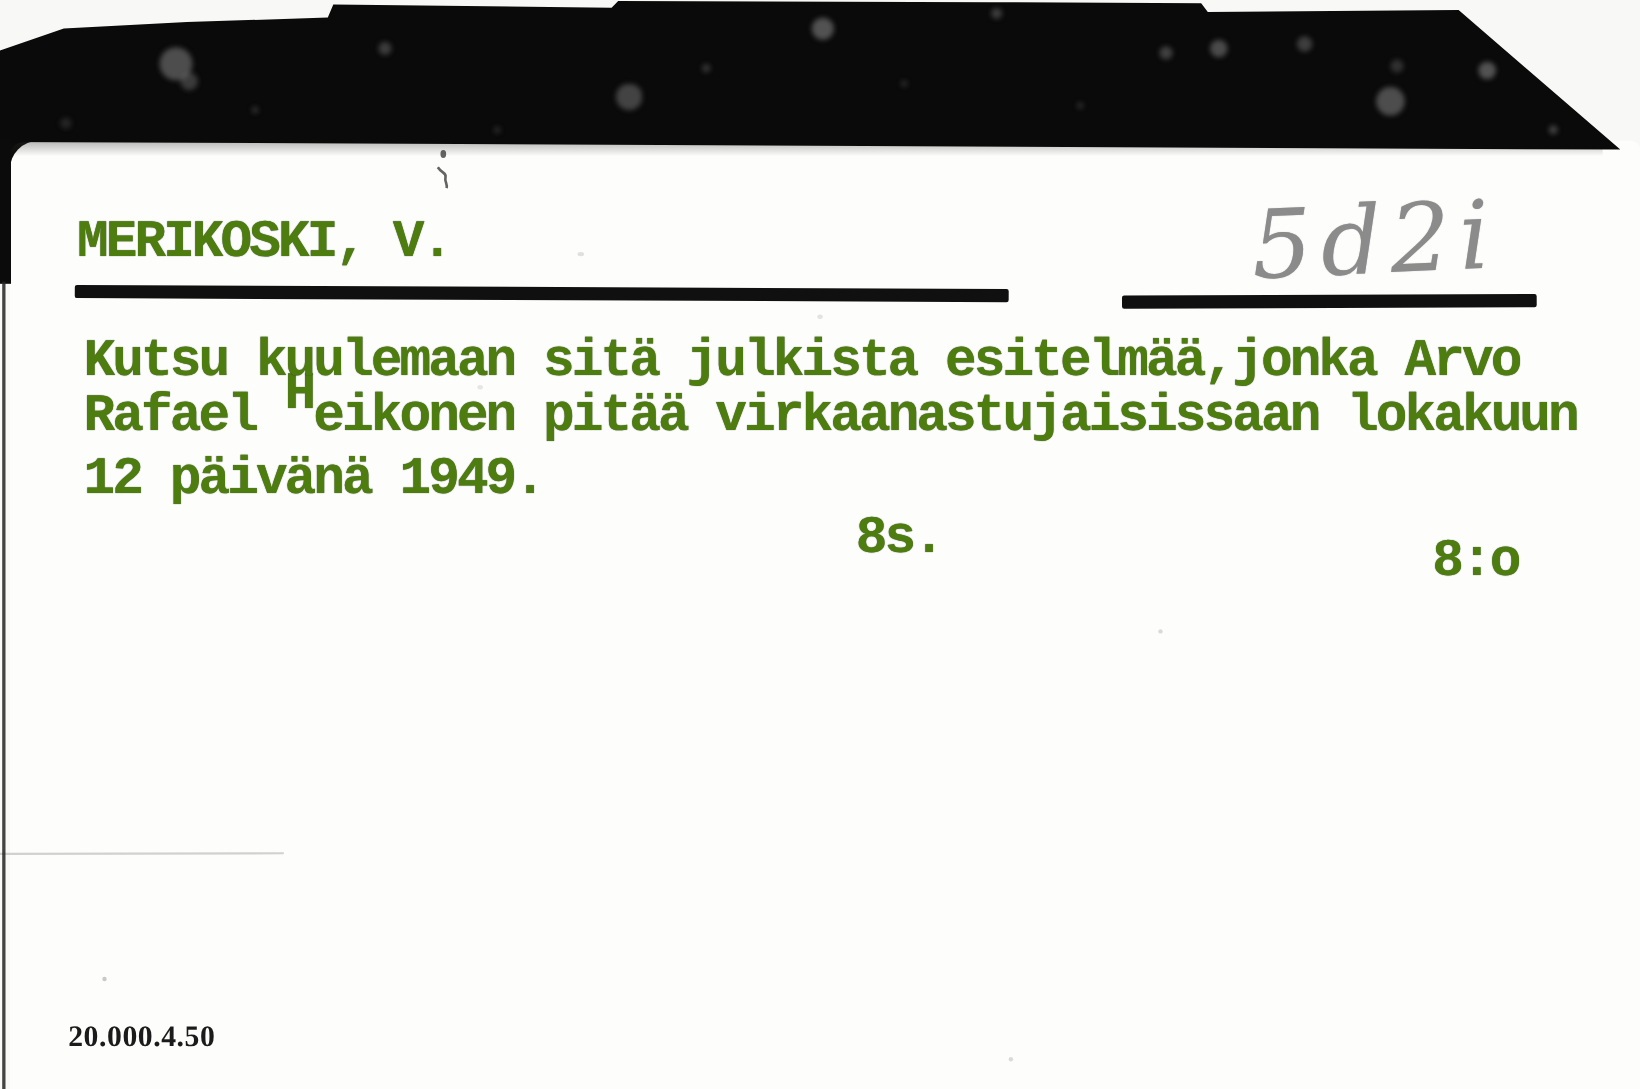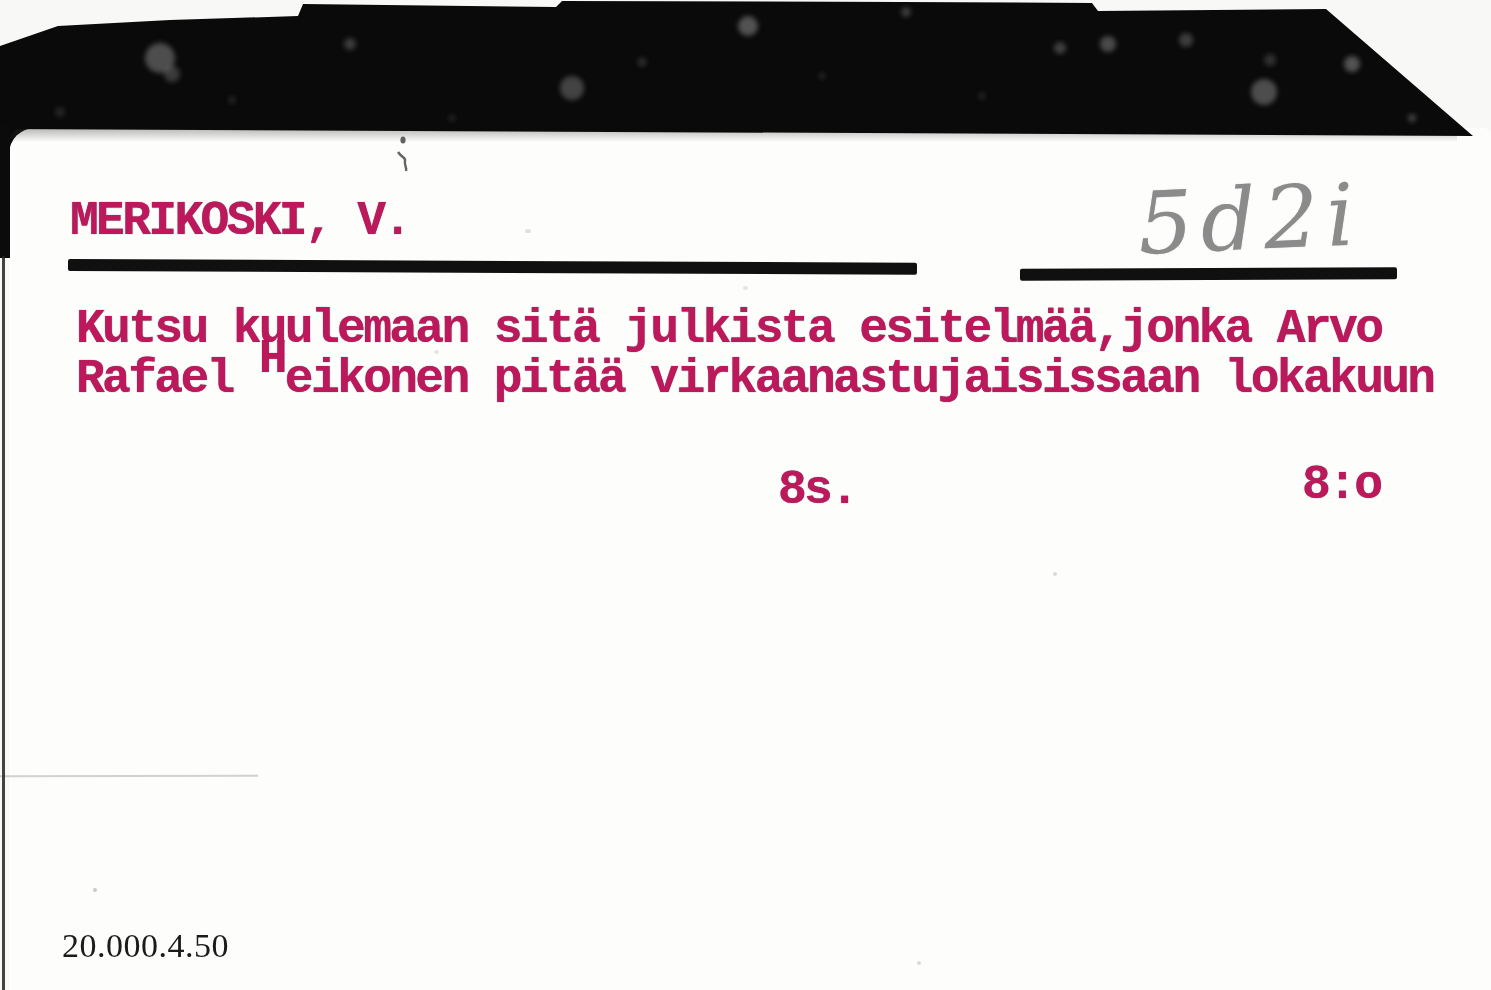--- a/index.html
+++ b/index.html
@@ -31,31 +31,31 @@
   }
   
   .typeline{
     position:absolute;
     font-family:"Liberation Mono",monospace;
     font-weight:bold;
     font-size:48px;
     letter-spacing:-2.7px;
     line-height:1;
     white-space:pre;
-    color:#be185d;
+    color:#4d7c0f;
     text-shadow:0 0 1px rgba(25,25,25,.75);
     z-index:3;
   }
   .heading{left:70px;top:197px;}
   .l1{left:76px;top:305px;}
   .l2{left:76px;top:355px;}
   .l3{left:76px;top:412px;}
   .l4{left:72px;top:464px;}
   .pages{left:778px;top:466px;font-family:Liberation Mono, monospace;}
-  .format{left:1302px;top:461px;}
+  .format{left:1302px;top:487px;}
   .raised{display:inline-block;transform:translateY(-20px);}
   
   .rule{position:absolute;background:#101010;z-index:3;border-radius:2px;}
   .rule-left{left:68px;top:259px;width:849px;height:12px;transform:rotate(.25deg);transform-origin:left center;}
   .rule-right{left:1020px;top:268px;width:377px;height:12px;transform:rotate(-.2deg);}
   
   .classification{
     position:absolute;left:1138px;top:176px;
     font-family:"DejaVu Serif",serif;
     font-style:italic;font-weight:400;
@@ -63,21 +63,21 @@
     letter-spacing:8px;
     color:#8b8b8b;
     transform:rotate(-2.5deg);
     text-shadow:0 0 1px rgba(140,140,140,.6);
     z-index:3;white-space:pre;
   }
   
   .print-code{
     position:absolute;left:62px;top:929px;
     font-family:"Liberation Serif",serif;
-    font-weight:normal;font-size:34px;line-height:1;
+    font-weight:bold;font-size:27px;line-height:1;
     letter-spacing:.5px;color:#1b1b1b;z-index:3;
   }
   .stray{position:absolute;left:392px;top:132px;z-index:3;}
   .crease{position:absolute;left:0;top:775px;width:258px;height:2px;background:rgba(120,120,120,.33);transform:rotate(-.15deg);z-index:3;}
   .dust{position:absolute;border-radius:50%;background:#8a8a8a;z-index:3;}
   .d1{left:93px;top:888px;width:4px;height:4px;opacity:.45;}
   .d2{left:525px;top:229px;width:6px;height:4px;opacity:.25;}
   .d3{left:1053px;top:572px;width:4px;height:4px;opacity:.3;}
   .d4{left:917px;top:961px;width:4px;height:4px;opacity:.3;}
   .d5{left:434px;top:350px;width:5px;height:4px;opacity:.2;}
@@ -94,20 +94,21 @@
   <div class="band-shadow"></div>
 
   <div class="typeline heading">MERIKOSKI, V.</div>
   <div class="rule rule-left"></div>
   <div class="rule rule-right"></div>
 
   <div class="classification">5d2i</div>
 
   <div class="typeline l2"><span>Rafael </span><span class="raised">H</span><span>eikonen pitää virkaanastujaisissaan lokakuun</span></div>
   <div class="typeline l1">Kutsu kuulemaan sitä julkista esitelmää,jonka Arvo</div>
+  <div class="typeline l3">12 päivänä 1949.</div>
   <div class="typeline pages">8s.</div>
   <div class="typeline format">8:o</div>
 
   <div class="print-code">20.000.4.50</div>
 
   <svg class="stray" width="26" height="42" viewBox="0 0 26 42">
     <ellipse cx="11" cy="8" rx="2.6" ry="3.6" fill="#3d3d3d" opacity=".8"></ellipse>
     <path d="M6,20 C10,26 14,25 13,29 C12,33 15,35 14,39" stroke="#3d3d3d" stroke-width="2.4" fill="none" opacity=".8"></path>
   </svg>
 

